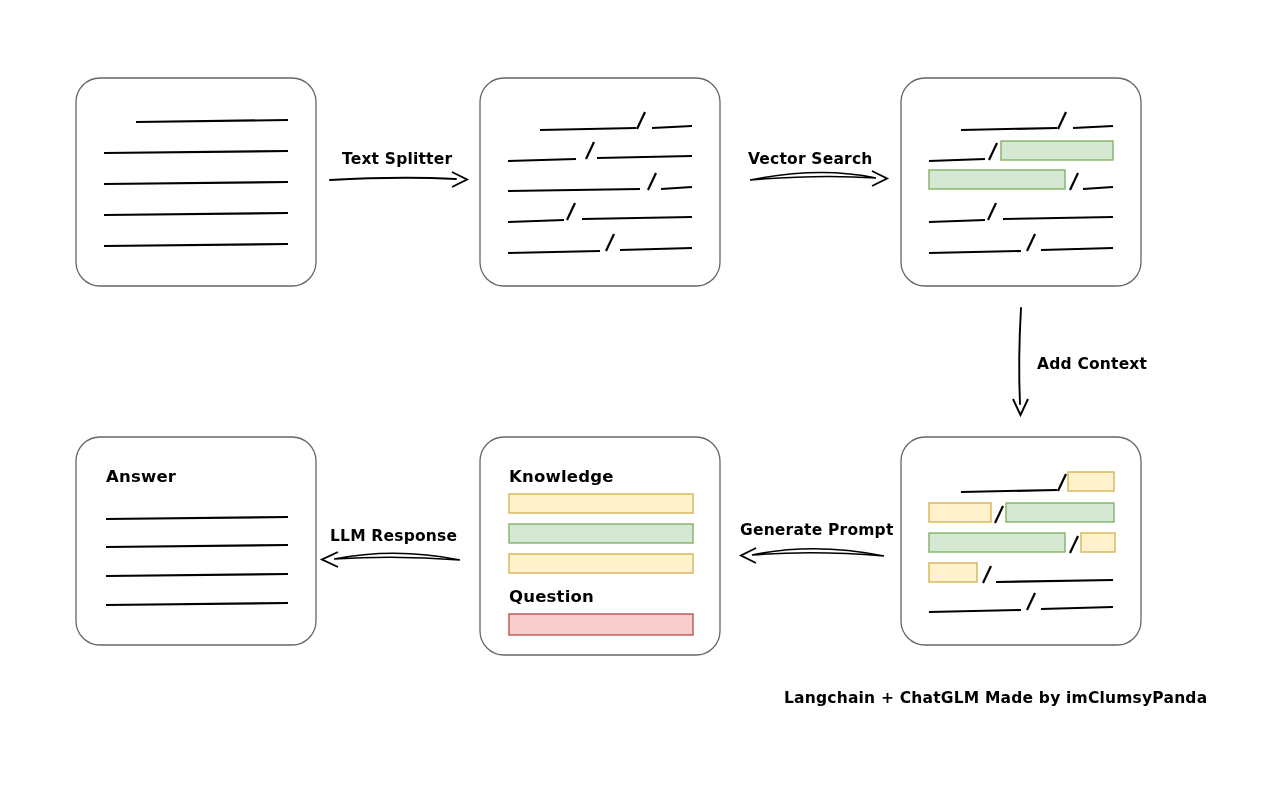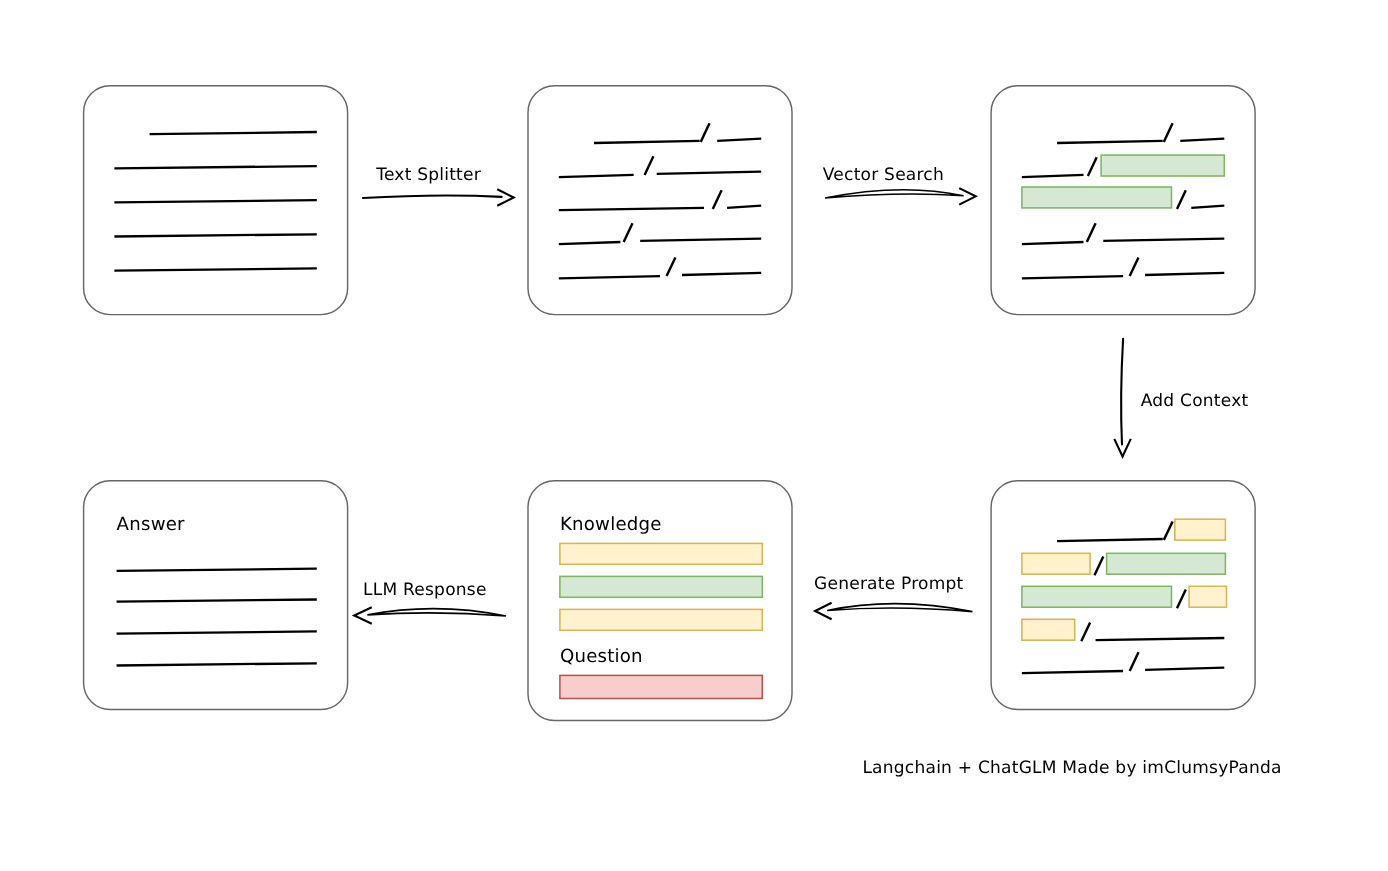--- a/index.html
+++ b/index.html
@@ -12,20 +12,21 @@
     height: 792px;
     position: relative;
     font-family: "DejaVu Sans", "Liberation Sans", sans-serif;
     overflow: hidden;
   }
   #diagram-root {
     position: absolute;
     left: 0; top: 0;
     width: 1262px;
     height: 792px;
+    font-weight: bold;
   }
   .svg-layer {
     position: absolute;
     left: 0; top: 0;
     width: 1262px;
     height: 792px;
   }
   .node-box {
     fill: #ffffff;
     stroke: #666666;

